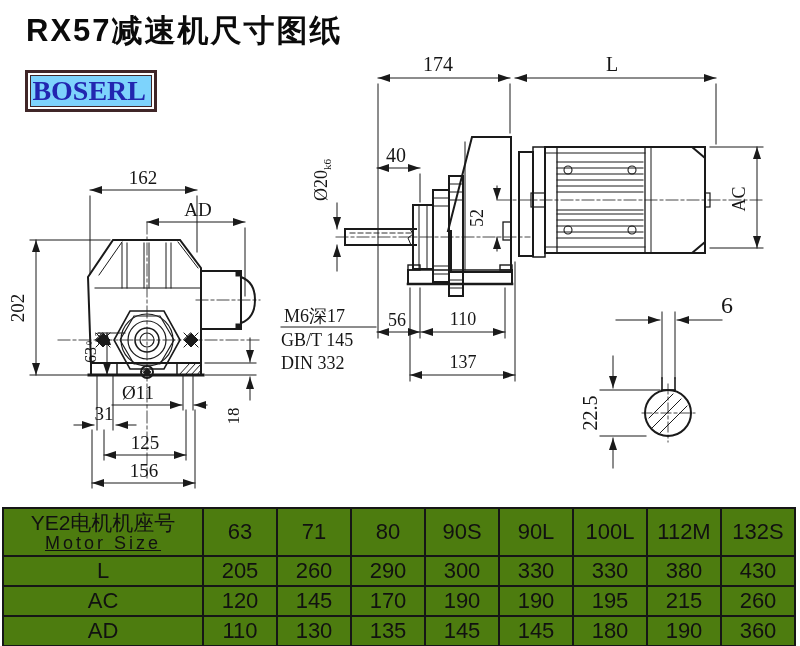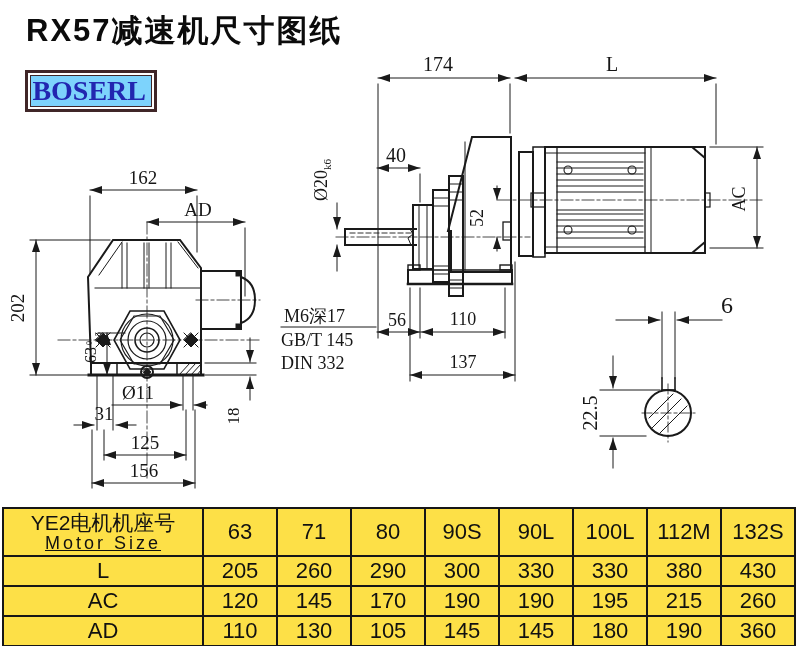--- a/index.html
+++ b/index.html
@@ -8,21 +8,21 @@
   #page-title{position:absolute;left:26px;top:10px;font-size:31px;font-weight:700;
               letter-spacing:2px;color:#0b0b0b;font-family:"Liberation Sans",sans-serif;}
   #logo-box{position:absolute;left:25px;top:70px;width:110px;height:30px;
             border:3px solid #402628;box-shadow:inset 0 0 0 2px #ffffff,inset 0 0 0 3px #402628;
             background:#7dd3fc;display:flex;align-items:center;justify-content:flex-end;
             padding:3px 8px;}
   #logo-text{font-family:"Liberation Serif",serif;font-weight:700;font-size:28px;
              color:#2226b0;letter-spacing:0px;line-height:1;}
   svg text{font-family:"Liberation Serif",serif;fill:#161616;}
   table.dim-table{position:absolute;left:2px;top:507px;width:794px;height:138px;
-      border-collapse:collapse;table-layout:fixed;background:#fde047;}
+      border-collapse:collapse;table-layout:fixed;background:#4d7c0f;}
   table.dim-table td{border:2px solid #161616;text-align:center;vertical-align:middle;
       font-size:22px;color:#111;padding:0;font-family:"Liberation Sans",sans-serif;}
   table.dim-table td.hdrcell{line-height:1.05;}
   .hdr-cn{font-size:21px;}
   .hdr-en{font-size:18px;letter-spacing:3px;text-decoration:underline;}
   .rowlabel{font-size:21px;}
 </style>
 </head>
 <body>
 
@@ -359,21 +359,21 @@
       <td>190</td>
       <td>190</td>
       <td>195</td>
       <td>215</td>
       <td>260</td>
     </tr>
     <tr style="height:30px;">
       <td class="rowlabel">AD</td>
       <td>110</td>
       <td>130</td>
-      <td>105</td>
+      <td>135</td>
       <td>145</td>
       <td>145</td>
       <td>180</td>
       <td>190</td>
       <td>360</td>
     </tr>
   </tbody>
     </table>
 
 </div>

